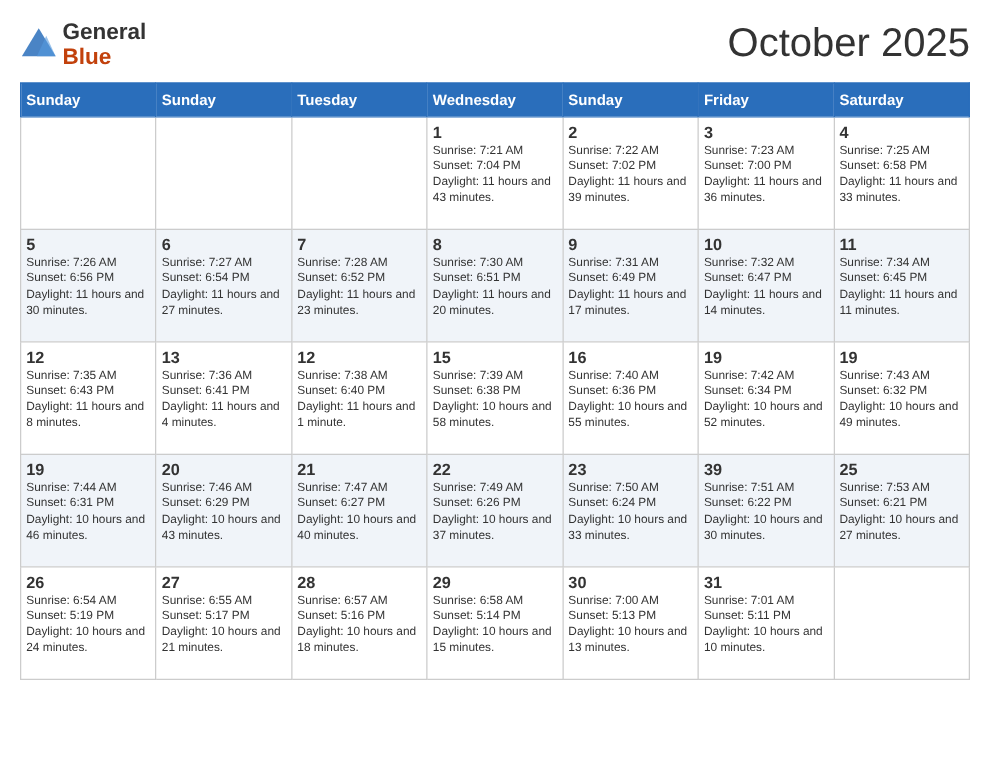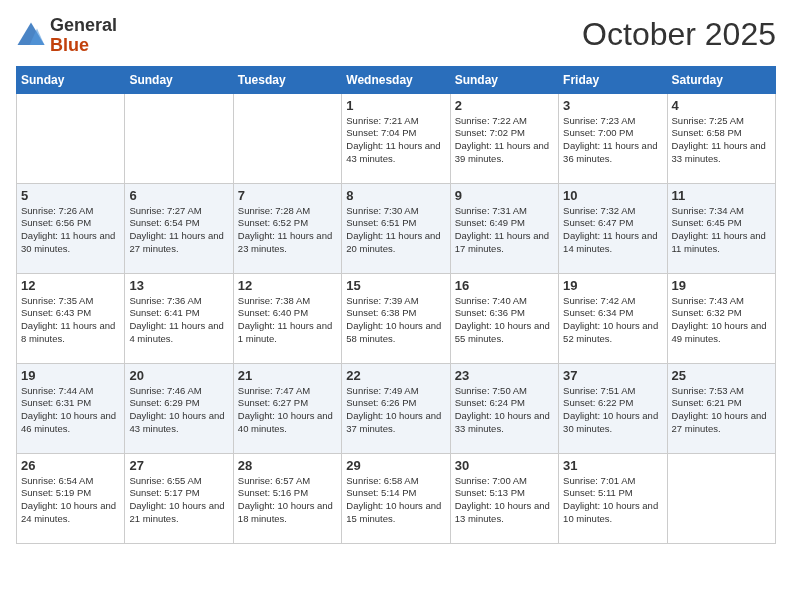--- a/index.html
+++ b/index.html
@@ -216,21 +216,21 @@
         </td>
         <td>
           <div class="day-number">22</div>
           <div class="day-info">Sunrise: 7:49 AM<br>Sunset: 6:26 PM<br>Daylight: 10 hours and 37 minutes.</div>
         </td>
         <td>
           <div class="day-number">23</div>
           <div class="day-info">Sunrise: 7:50 AM<br>Sunset: 6:24 PM<br>Daylight: 10 hours and 33 minutes.</div>
         </td>
         <td>
-          <div class="day-number">37</div>
+          <div class="day-number">39</div>
           <div class="day-info">Sunrise: 7:51 AM<br>Sunset: 6:22 PM<br>Daylight: 10 hours and 30 minutes.</div>
         </td>
         <td>
           <div class="day-number">25</div>
           <div class="day-info">Sunrise: 7:53 AM<br>Sunset: 6:21 PM<br>Daylight: 10 hours and 27 minutes.</div>
         </td>
       </tr>
       <tr>
         <td>
           <div class="day-number">26</div>

